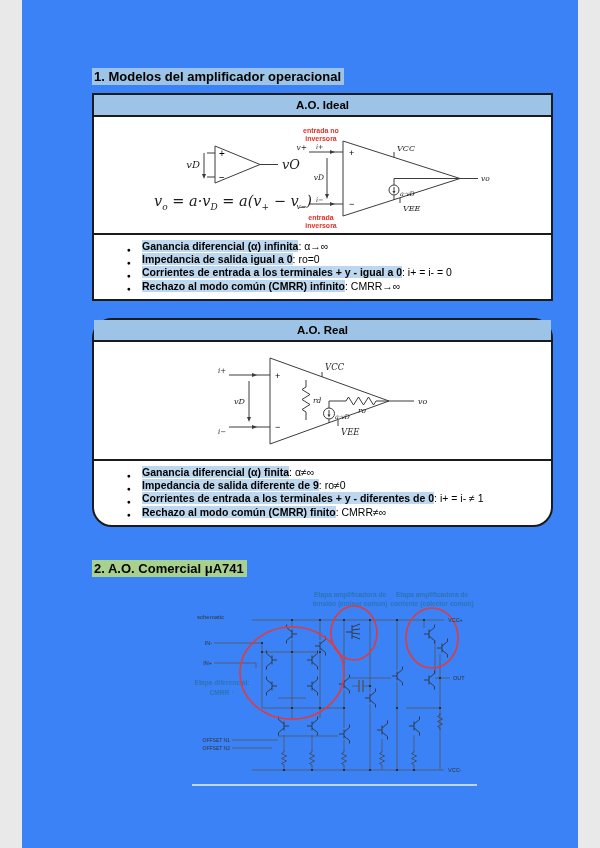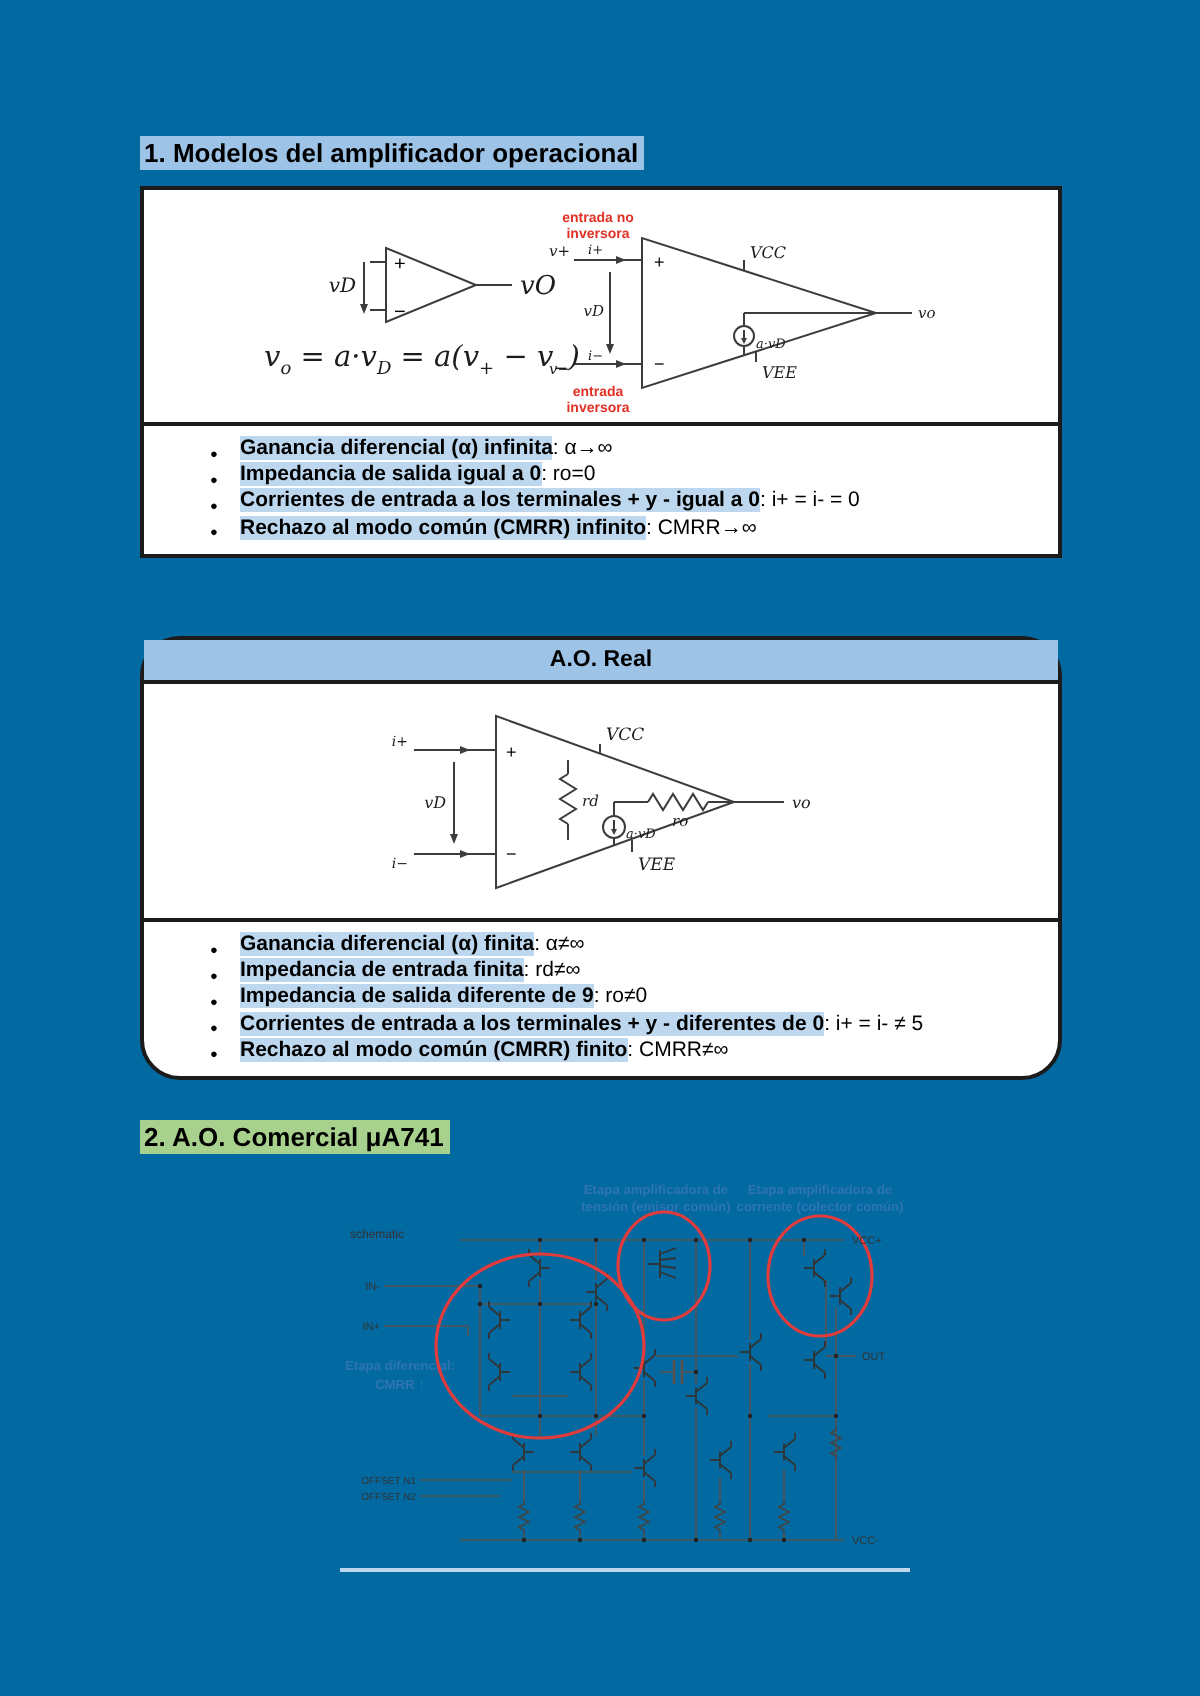--- a/index.html
+++ b/index.html
@@ -1,16 +1,16 @@
 <!DOCTYPE html>
 <html><head>
 <meta charset="utf-8">
 <style>
   html,body{margin:0;padding:0;background:#e9e9e9;}
-  .page{position:relative;width:600px;height:848px;background:#0369a1;margin:0 auto;
+  .page{position:relative;width:556px;height:848px;background:#3b82f6;margin:0 auto;
         font-family:"Liberation Sans",sans-serif;overflow:hidden;}
   .sec-title{position:absolute;left:70px;font-size:13px;font-weight:bold;color:#000;}
   .hl-blue{background:#9DC3E6;padding:1px 3px 1px 2px;}
   .hl-green{background:#A9D18E;padding:1px 3px 1px 2px;}
   .box{position:absolute;left:70px;width:457px;border:2px solid #1b1b1b;background:#fff;}
   .box-header{height:20px;line-height:20px;text-align:center;font-weight:bold;font-size:11.5px;
               color:#000;background:#9DC3E6;border-bottom:2px solid #1b1b1b;}
   .box-fig{position:relative;background:#fff;border-bottom:2px solid #1b1b1b;}
   .fig-ideal{height:116px;}
   .fig-real{height:117px;}
@@ -35,20 +35,21 @@
 </head>
 <body>
 
 <div class="page">
 
   <div class="sec-title" style="top:69px;">
     <span class="hl-blue">1. Modelos del amplificador operacional</span>
   </div>
 
   <div class="box" style="top:93px;">
+    <div class="box-header">A.O. Ideal</div>
 
     <div class="box-fig fig-ideal">
       <svg width="457" height="116" viewBox="0 0 457 116">
 
         <g>
           <polygon class="wire" points="121,29 121,66 166,47.5"></polygon>
           <line class="wire" x1="113" y1="36" x2="121" y2="36"></line>
           <line class="wire" x1="113" y1="60" x2="121" y2="60"></line>
           <line class="wire" x1="110" y1="36" x2="110" y2="57"></line>
           <polygon fill="#3c3c3c" points="108,57 112,57 110,62"></polygon>
@@ -147,23 +148,22 @@
           <text class="ser" font-size="7.5" x="264" y="71">ro</text>
           <line class="wire" x1="295" y1="59" x2="320" y2="59"></line>
           <text class="ser" font-size="8" x="324" y="62">vo</text>
         </g>
       </svg>
     </div>
 
     <div class="box-bullets">
       <ul class="blist">
         <li><span class="bh">Ganancia diferencial (α) finita</span><span class="br">: α≠∞</span></li>
-        <li><span class="bh">Impedancia de entrada finita</span><span class="br">: rd≠∞</span></li>
         <li><span class="bh">Impedancia de salida diferente de 9</span><span class="br">: ro≠0</span></li>
-        <li><span class="bh">Corrientes de entrada a los terminales + y - diferentes de 0</span><span class="br">: i+ = i- ≠ 5</span></li>
+        <li><span class="bh">Corrientes de entrada a los terminales + y - diferentes de 0</span><span class="br">: i+ = i- ≠ 1</span></li>
         <li><span class="bh">Rechazo al modo común (CMRR) finito</span><span class="br">: CMRR≠∞</span></li>
       </ul>
     </div>
   </div>
 
   <div class="sec-title" style="top:561px;">
     <span class="hl-green">2. A.O. Comercial μA741</span>
   </div>
 
   <div class="schematic">

